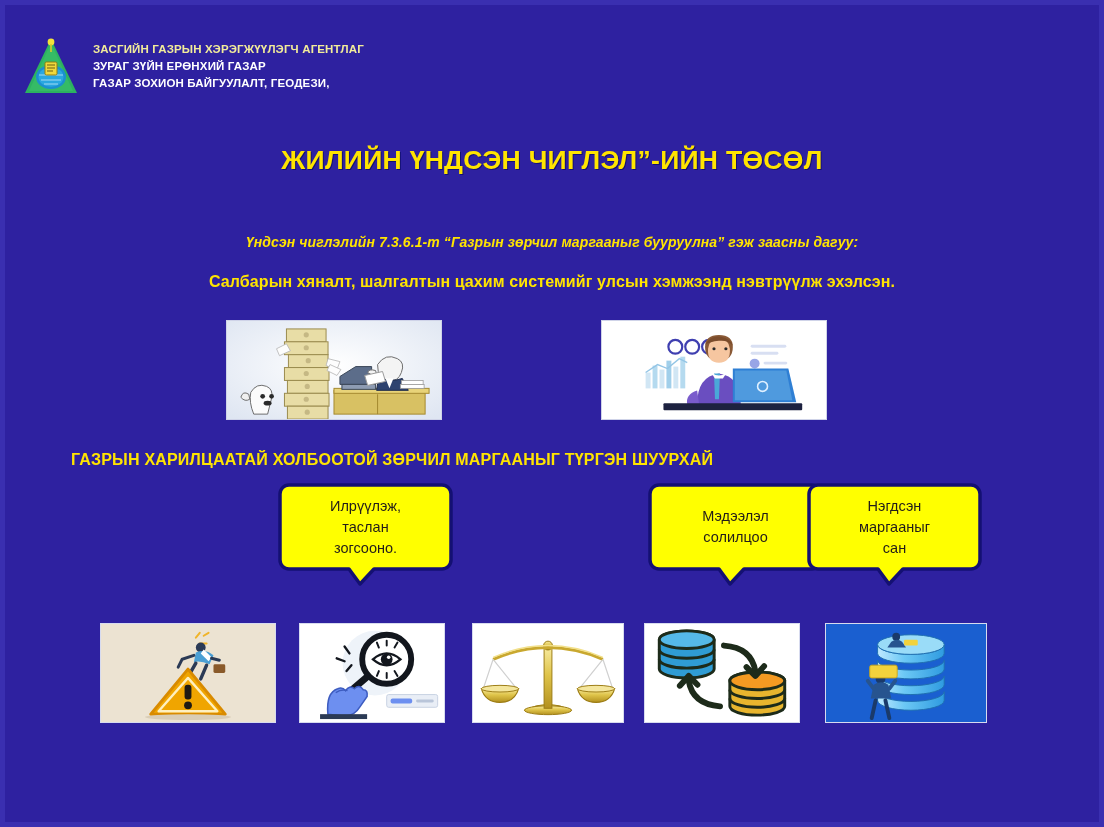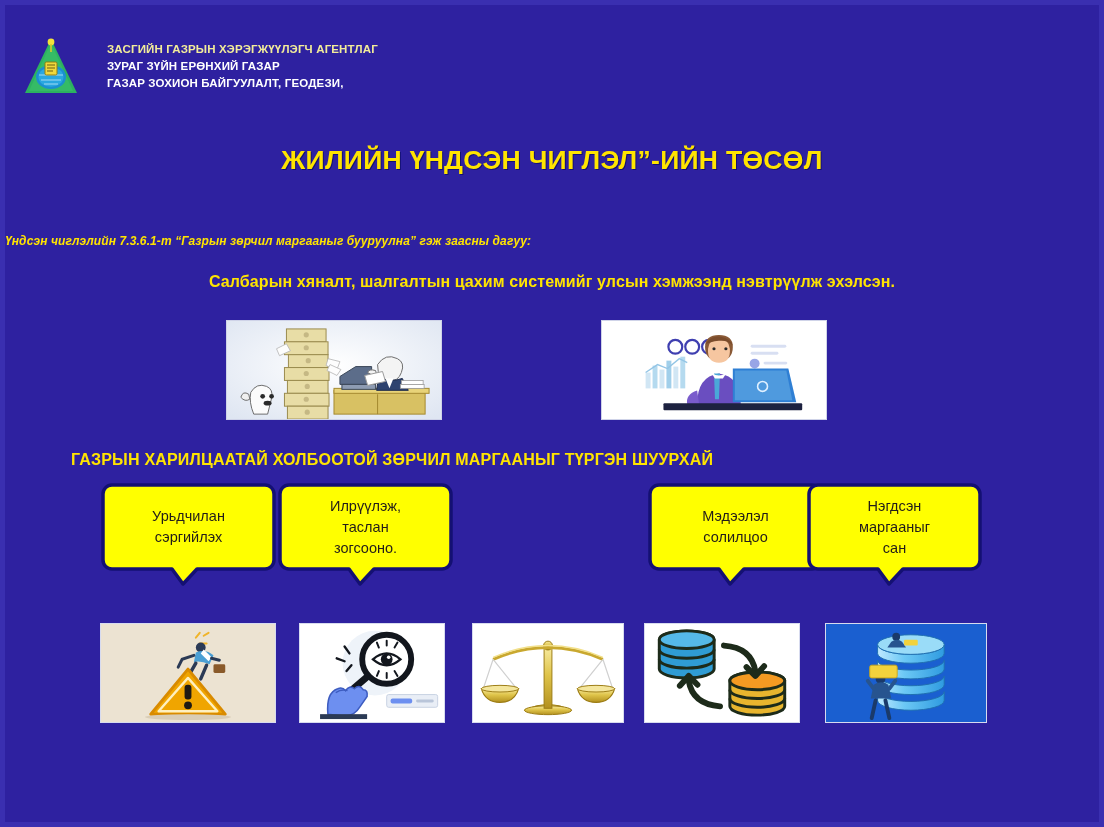--- a/index.html
+++ b/index.html
@@ -22,21 +22,21 @@
     overflow: hidden;
   }
 
   
   #org-header {
     position: absolute;
     left: 18px;
     top: 30px;
     display: flex;
     align-items: flex-start;
-    gap: 28px;
+    gap: 14px;
   }
   #agency-logo { width: 56px; height: 62px; flex: 0 0 auto; }
   #org-lines { padding-top: 6px; }
   .org-line {
     font-size: 11.5px;
     font-weight: bold;
     letter-spacing: .15px;
     line-height: 17px;
     white-space: nowrap;
   }
@@ -51,25 +51,25 @@
     color: #ffe400;
     font-size: 26.5px;
     font-weight: bold;
     line-height: 44px;
     letter-spacing: .3px;
     text-shadow: 1px 1px 0 #141073;
   }
   #subtitle-1 {
     position: absolute;
     left: 0; top: 229px; width: 100%;
-    text-align: left;
+    text-align: center;
     color: #ffe400;
     font-style: italic;
     font-weight: bold;
-    font-size: 12px;
+    font-size: 14px;
     letter-spacing: .1px;
   }
   #subtitle-2 {
     position: absolute;
     left: 0; top: 268px; width: 100%;
     text-align: center;
     color: #ffe400;
     font-weight: bold;
     font-size: 16px;
     letter-spacing: .1px;
@@ -289,27 +289,20 @@
         <rect x="62" y="83" width="140" height="7" rx="1" fill="#1d2240"></rect>
       </svg>
     </div>
 
   </div>
 
   <div id="section-header">ГАЗРЫН ХАРИЛЦААТАЙ ХОЛБООТОЙ ЗӨРЧИЛ МАРГААНЫГ ТҮРГЭН ШУУРХАЙ</div>
 
   <div id="callouts">
 
-    <div class="callout" id="callout-0">
-      <svg viewBox="0 0 175 104" xmlns="http://www.w3.org/2000/svg">
-        <path d="M11 2 H164 A9 9 0 0 1 173 11 V77 A9 9 0 0 1 164 86 H96 L82 101 L71 86 H11 A9 9 0 0 1 2 77 V11 A9 9 0 0 1 11 2 Z" fill="#ffff00" stroke="#141073" stroke-width="3.5" stroke-linejoin="round"></path>
-      </svg>
-      <div class="callout-text">Урьдчилан
-сэргийлэх</div>
-    </div>
 
     <div class="callout" id="callout-1">
       <svg viewBox="0 0 175 104" xmlns="http://www.w3.org/2000/svg">
         <path d="M11 2 H164 A9 9 0 0 1 173 11 V77 A9 9 0 0 1 164 86 H96 L82 101 L71 86 H11 A9 9 0 0 1 2 77 V11 A9 9 0 0 1 11 2 Z" fill="#ffff00" stroke="#141073" stroke-width="3.5" stroke-linejoin="round"></path>
       </svg>
       <div class="callout-text">Илрүүлэж,
 таслан
 зогсооно.</div>
     </div>
 

